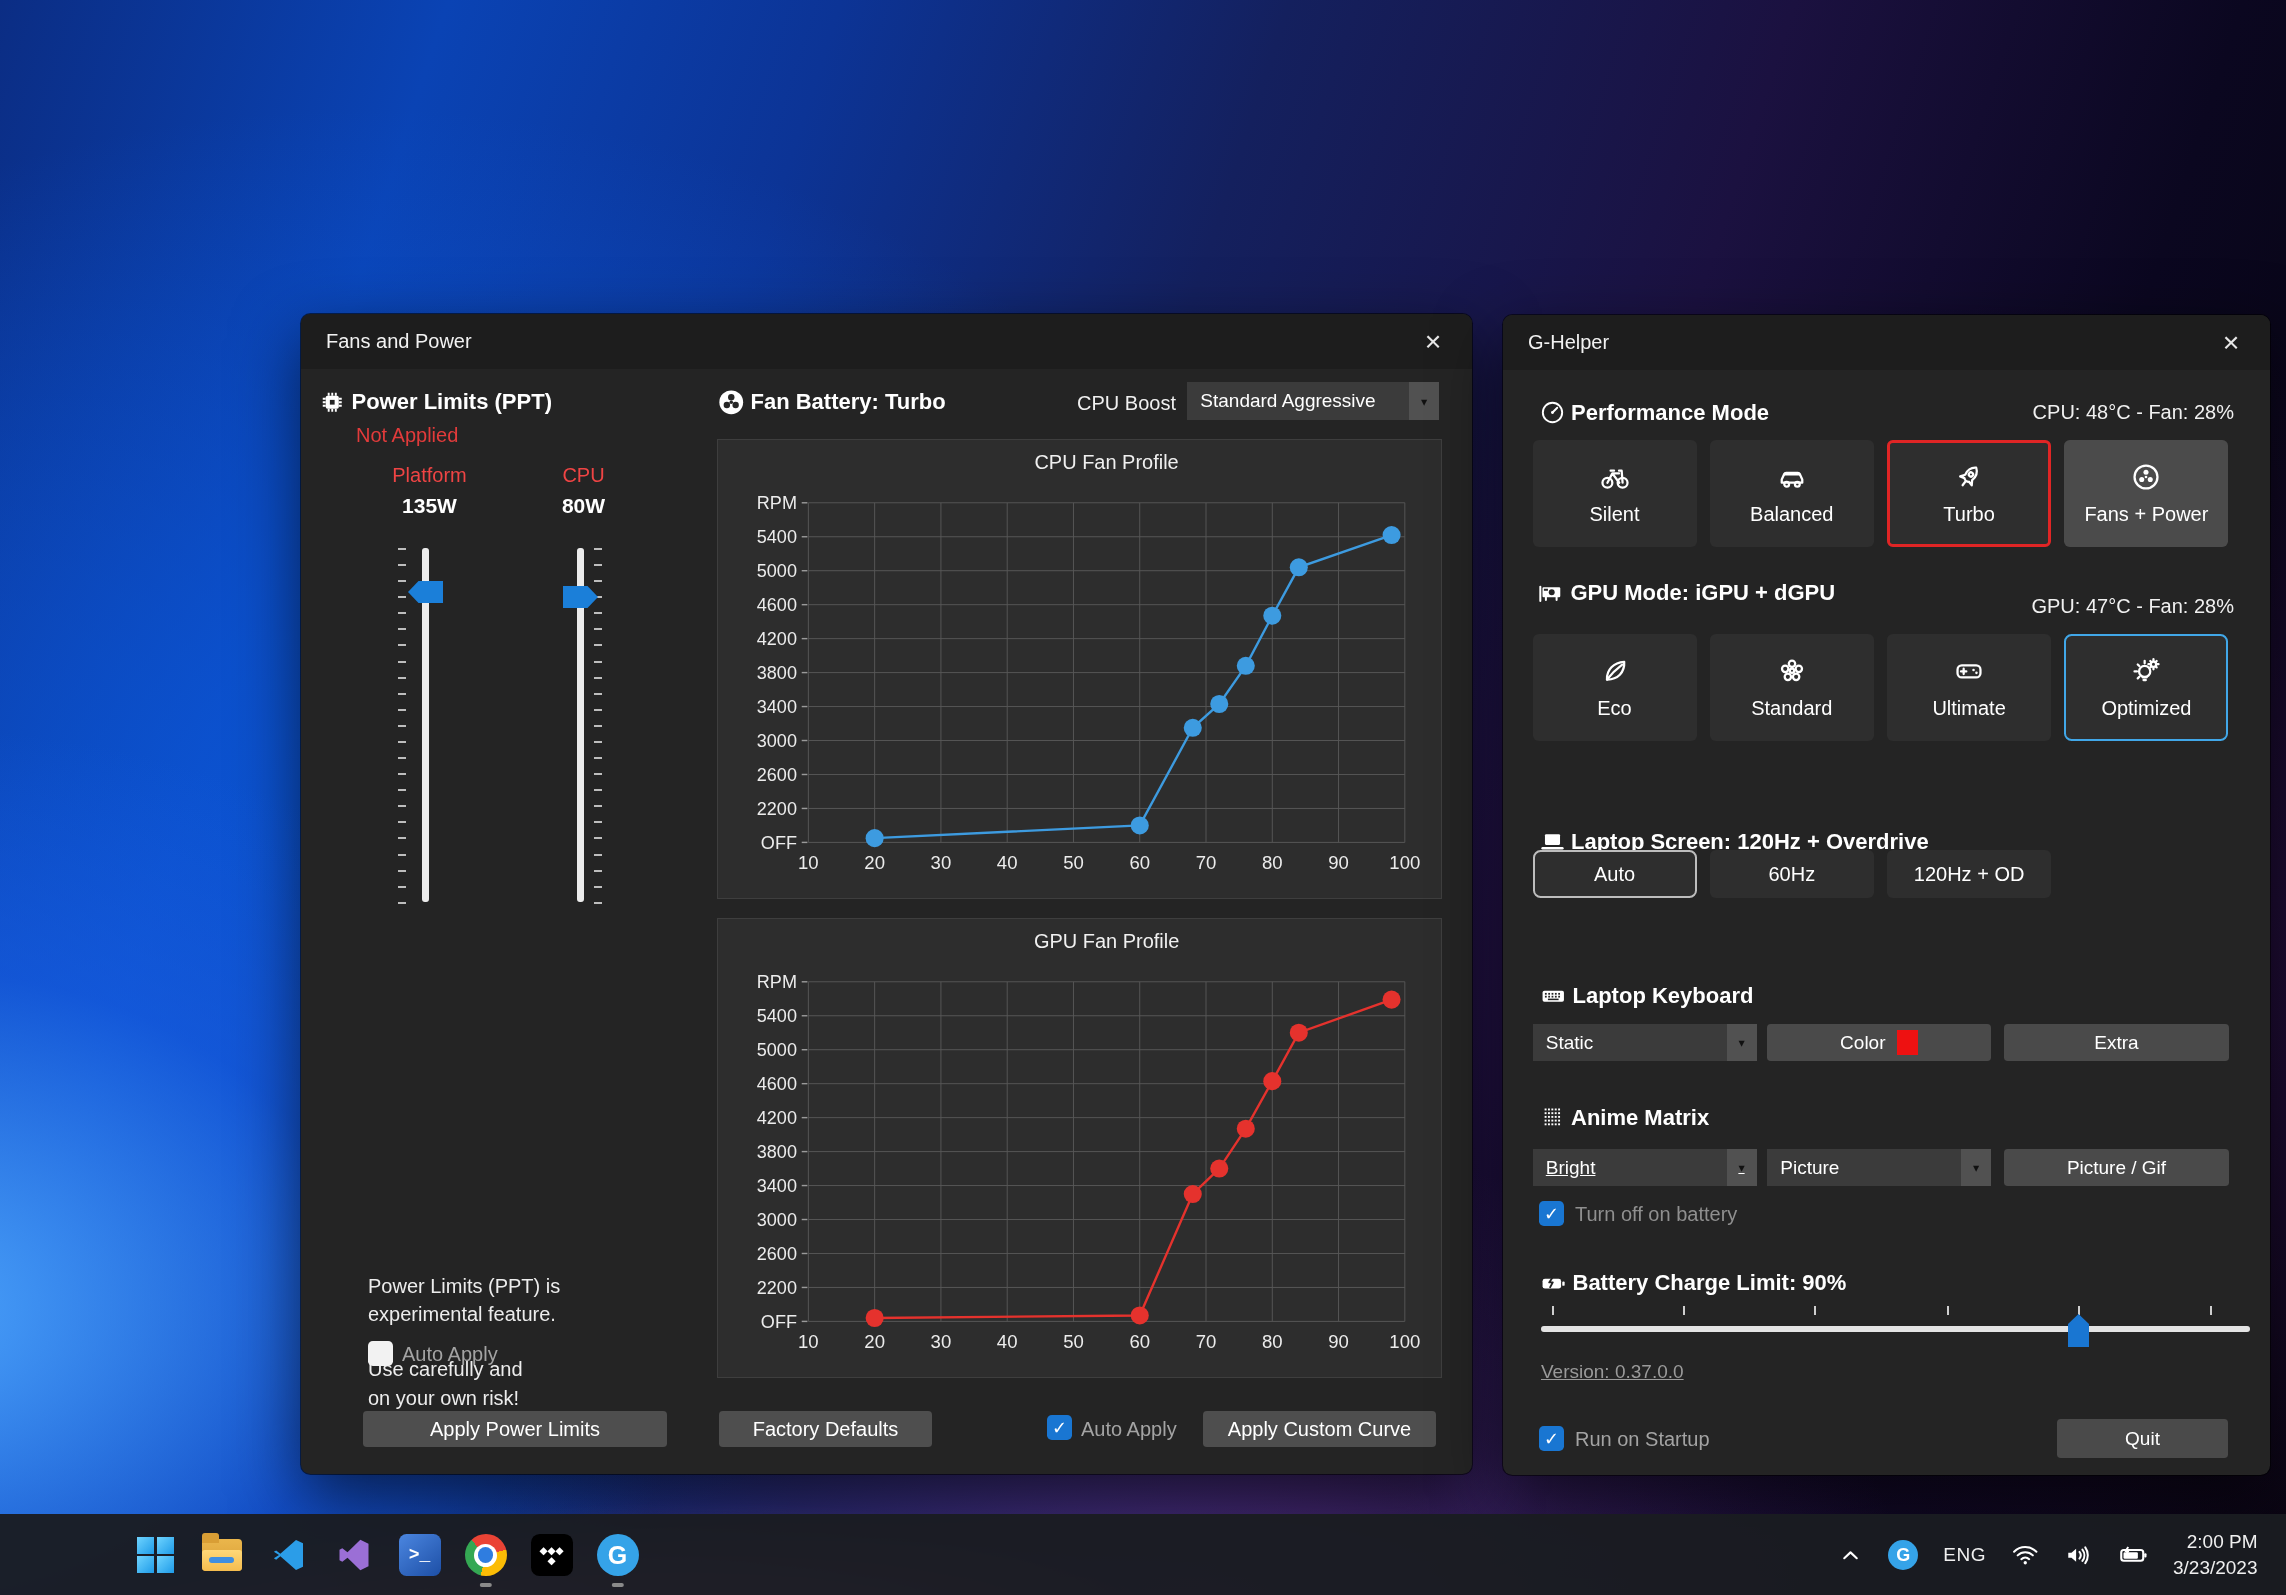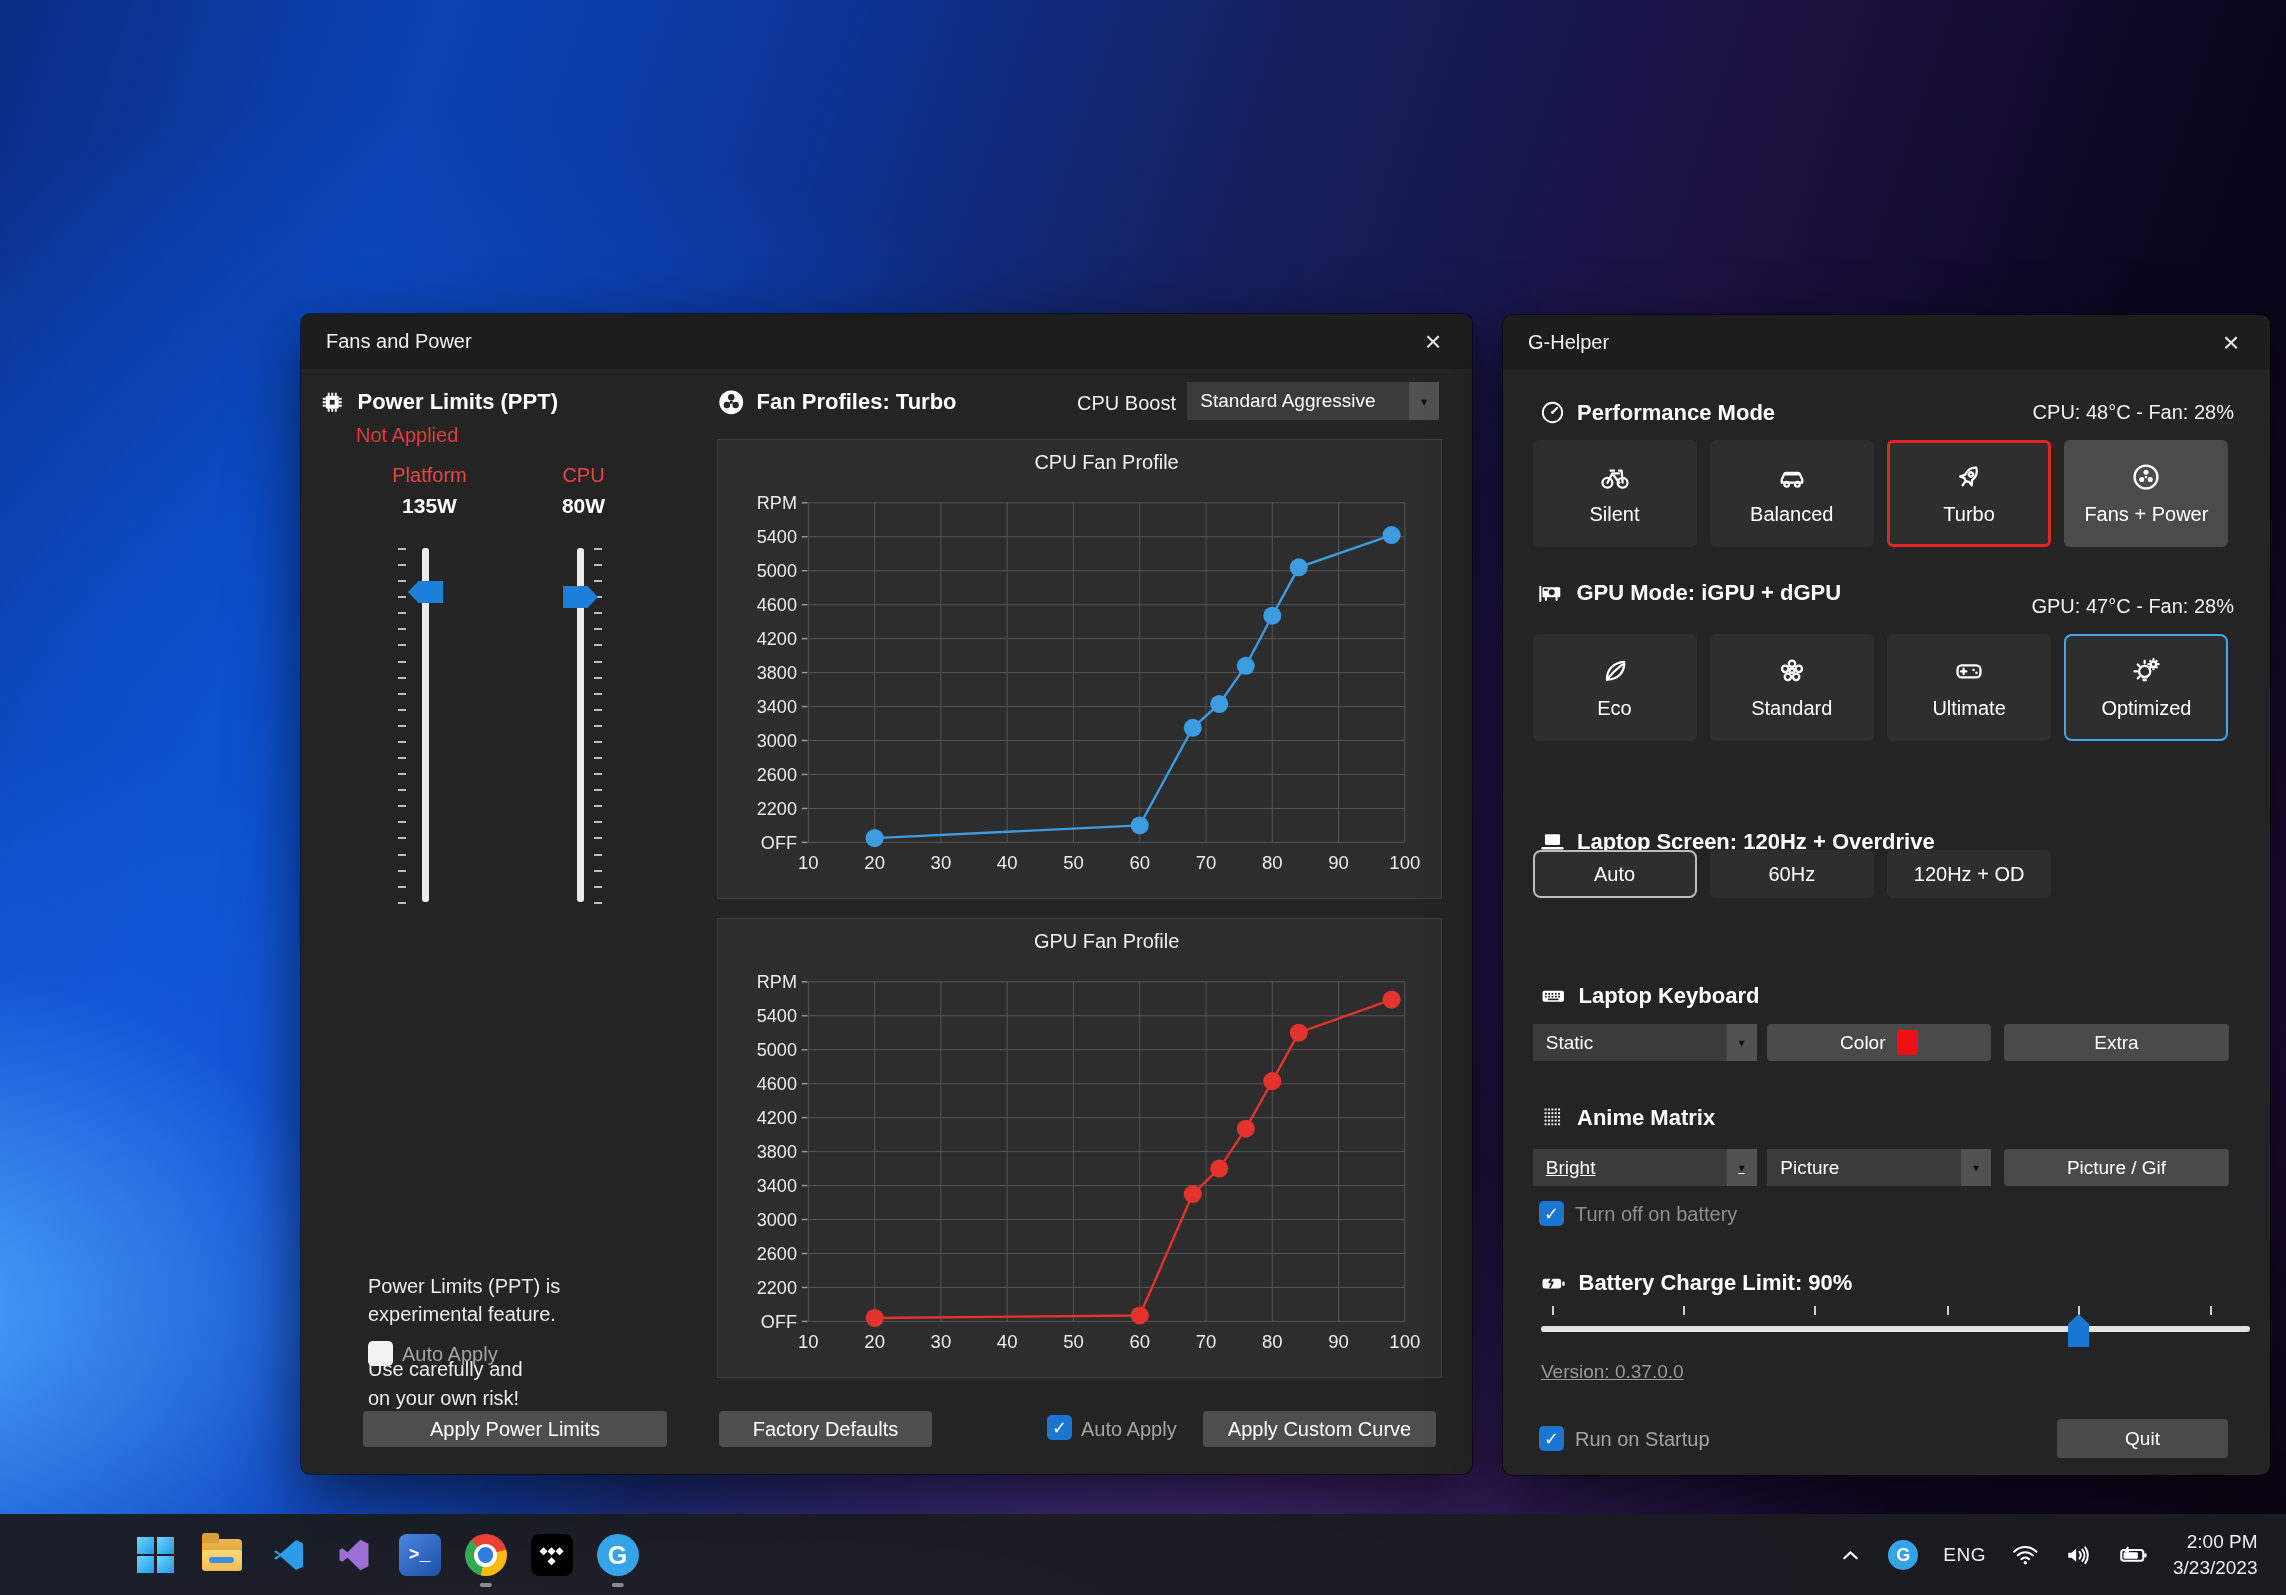--- a/index.html
+++ b/index.html
@@ -19,21 +19,21 @@
   .ribbon2{position:absolute;left:-95px;bottom:-171px;width:1427px;height:399px;transform:rotate(-6deg);
     background:radial-gradient(55% 45% at 45% 100%, rgba(255,255,255,.85), rgba(255,255,255,0) 70%);filter:blur(9.5px);}
   
   .window{position:absolute;background:#242424;border-radius:9.5px;
     box-shadow:0 23px 67px rgba(0,0,0,.6),0 0 0 1px rgba(0,0,0,.55);}
   .titlebar{position:absolute;left:0;top:0;right:0;height:55px;background:#1d1d1d;
     border-radius:9.5px 9.5px 0 0;display:flex;align-items:center;padding:0 25px;box-sizing:border-box;}
   .wtitle{font-size:20px;color:#f2f2f2;}
   .close{margin-left:auto;font-size:28.5px;line-height:28.5px;color:#e8e8e8;cursor:pointer;padding:0 5.7px;font-weight:400;}
   .abs{position:absolute;}
-  .hrow{display:flex;align-items:center;gap:11px;justify-content:flex-end;}
+  .hrow{display:flex;align-items:center;gap:5px;justify-content:flex-end;}
   .htext{font-size:22px;font-weight:bold;color:#fff;white-space:nowrap;}
   .status{font-size:20px;color:#f0f0f0;white-space:nowrap;}
   .icn{display:inline-flex;align-items:center;justify-content:center;}
   .icn svg{display:block;}
   
   .red{color:#e23b3b;font-size:20px;}
   .sllabel{font-size:20px;color:#ef4444;text-align:center;width:105px;}
   .slvalue{font-size:21px;font-weight:bold;text-align:center;width:105px;}
   .vtrack{position:absolute;width:6.7px;background:#ececec;border-radius:2.9px;}
   .vticks{position:absolute;width:8.6px;}
@@ -213,21 +213,21 @@
           <svg width="28.5" height="28.5" viewBox="0 0 24 24">
             <circle cx="12" cy="12" r="10" fill="#fff"></circle>
             <g fill="#262626">
               <circle cx="12" cy="7.8" r="2.7"></circle>
               <circle cx="8.3" cy="14.3" r="2.7"></circle>
               <circle cx="15.7" cy="14.3" r="2.7"></circle>
               <circle cx="12" cy="12" r="1.5"></circle>
             </g>
           </svg>
         </span>
-      <span class="htext">Fan Profiles: Turbo</span>
+      <span class="htext">Fan Battery: Turbo</span>
     </div>
     <div class="abs status" style="left:732px;top:78px;width:143px;text-align:right;">CPU Boost</div>
     <div class="dd" style="left:886px;top:68px;width:252px;">
       <span class="ddv">Standard Aggressive</span>
       <span class="dda">▾</span>
     </div>
 
     <div class="panel" style="left:416px;top:125px;">
       <svg viewBox="0 0 760 482">
           <text x="408.5" y="30" fill="#f0f0f0" font-size="21" text-anchor="middle" font-family="Liberation Sans,sans-serif">CPU Fan Profile</text>

